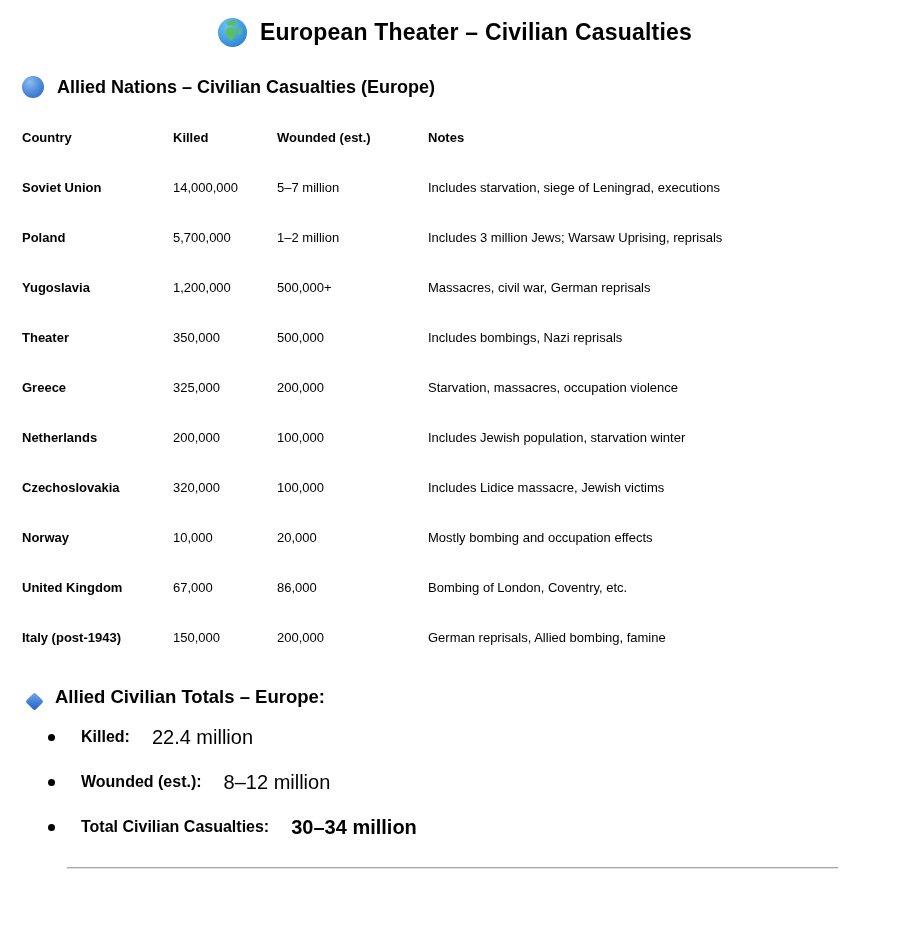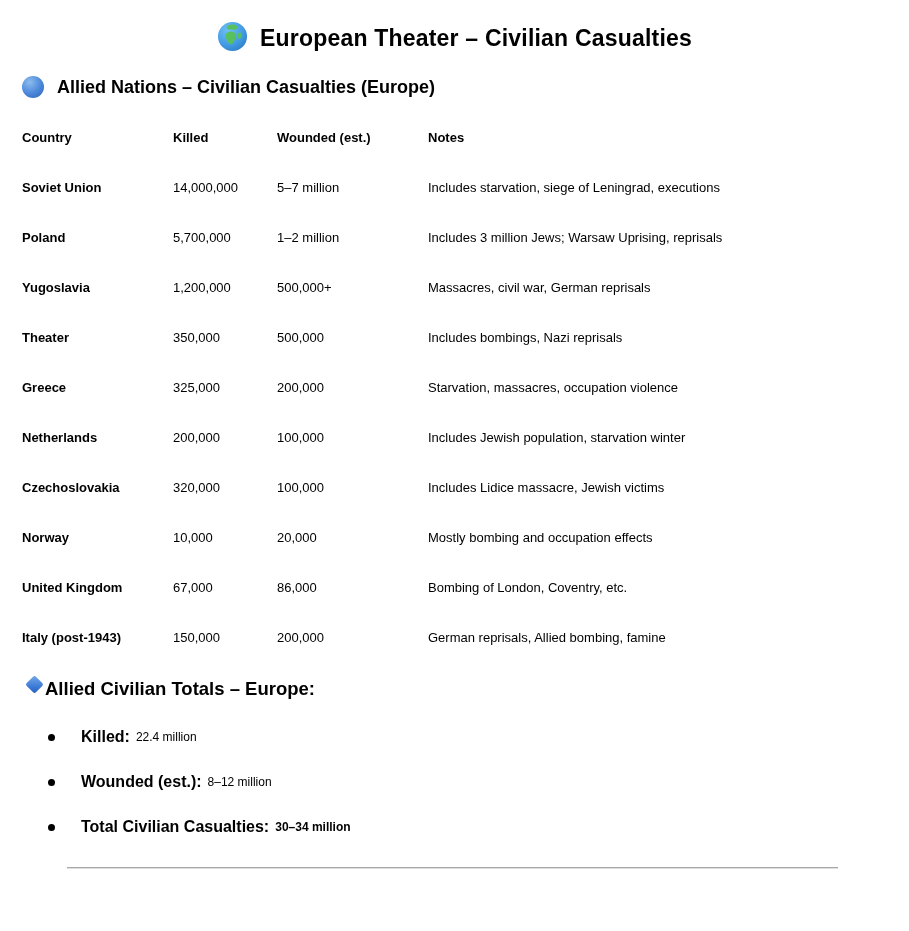--- a/index.html
+++ b/index.html
@@ -7,50 +7,50 @@
   body {
     width: 909px; height: 931px;
     background: #ffffff;
     color: #000000;
     font-family: "Liberation Sans", sans-serif;
     overflow: hidden;
   }
   .page { width: 909px; height: 931px; position: relative; }
 
   
-  .title-row { display: flex; align-items: flex-end; justify-content: center; gap: 12px; margin-top: 12px; height: 40px; }
+  .title-row { display: flex; align-items: center; justify-content: center; gap: 12px; margin-top: 12px; height: 40px; }
   .title-row h1 { font-size: 23px; font-weight: 700; margin: 0; letter-spacing: 0.2px; }
   .globe svg { width: 31px; height: 31px; display: block; }
 
   
   .section-heading { display: flex; align-items: center; gap: 13px; margin: 22px 0 0 22px; height: 26px; }
   .blue-circle { width: 22px; height: 22px; border-radius: 50%;
     background: radial-gradient(circle at 35% 28%, #8cbdee 0%, #4a86da 55%, #2d64b0 100%); }
   .section-heading h2 { font-size: 18px; font-weight: 700; margin: 0; }
 
   
   .table { margin: 18px 20px 0 22px; padding-top: 10px; }
   .tr { display: grid; grid-template-columns: 151px 104px 151px 1fr; height: 50px; align-items: start; }
   .td { font-size: 13px; line-height: 20px; padding-right: 8px; white-space: nowrap; }
   .td.notes { white-space: normal; }
   .th { font-weight: 700; font-size: 13px; }
   .country { font-weight: 700; }
 
   
-  .totals-heading { display: flex; align-items: flex-start; gap: 4px; margin: 0 0 0 28px; height: 30px; }
+  .totals-heading { display: flex; align-items: flex-end; gap: 14px; margin: 0 0 0 28px; height: 30px; }
   .diamond { width: 13px; height: 13px; transform: rotate(45deg); border-radius: 2px;
     background: linear-gradient(135deg, #74aae8 0%, #3674d4 70%, #2a5fb8 100%); }
   .totals-heading h2 { font-size: 18.5px; font-weight: 700; margin: 0; }
 
   
   .totals-list { list-style: none; margin: 14px 0 0 0; padding: 0; }
   .totals-list li { display: flex; align-items: flex-start; height: 45px; padding: 5px 0 0 48px; }
   .dot { width: 7px; height: 7px; border-radius: 50%; background: #000; margin: 7px 26px 0 0; flex: 0 0 auto; }
   .b-label { font-weight: 700; font-size: 16px; line-height: 20px; }
-  .b-value { margin-left: 6px; font-size: 12px; line-height: 20px; }
+  .b-value { margin-left: 22px; font-size: 20px; line-height: 20px; }
   .b-value.bold { font-weight: 700; }
 
   
   .divider { width: 771px; margin: 10px 0 0 67px; height: 2px;
     background: #a9a9a9; border-bottom: 1px solid #dedede; }
 </style>
 </head>
 <body>
 
 <div class="page">

